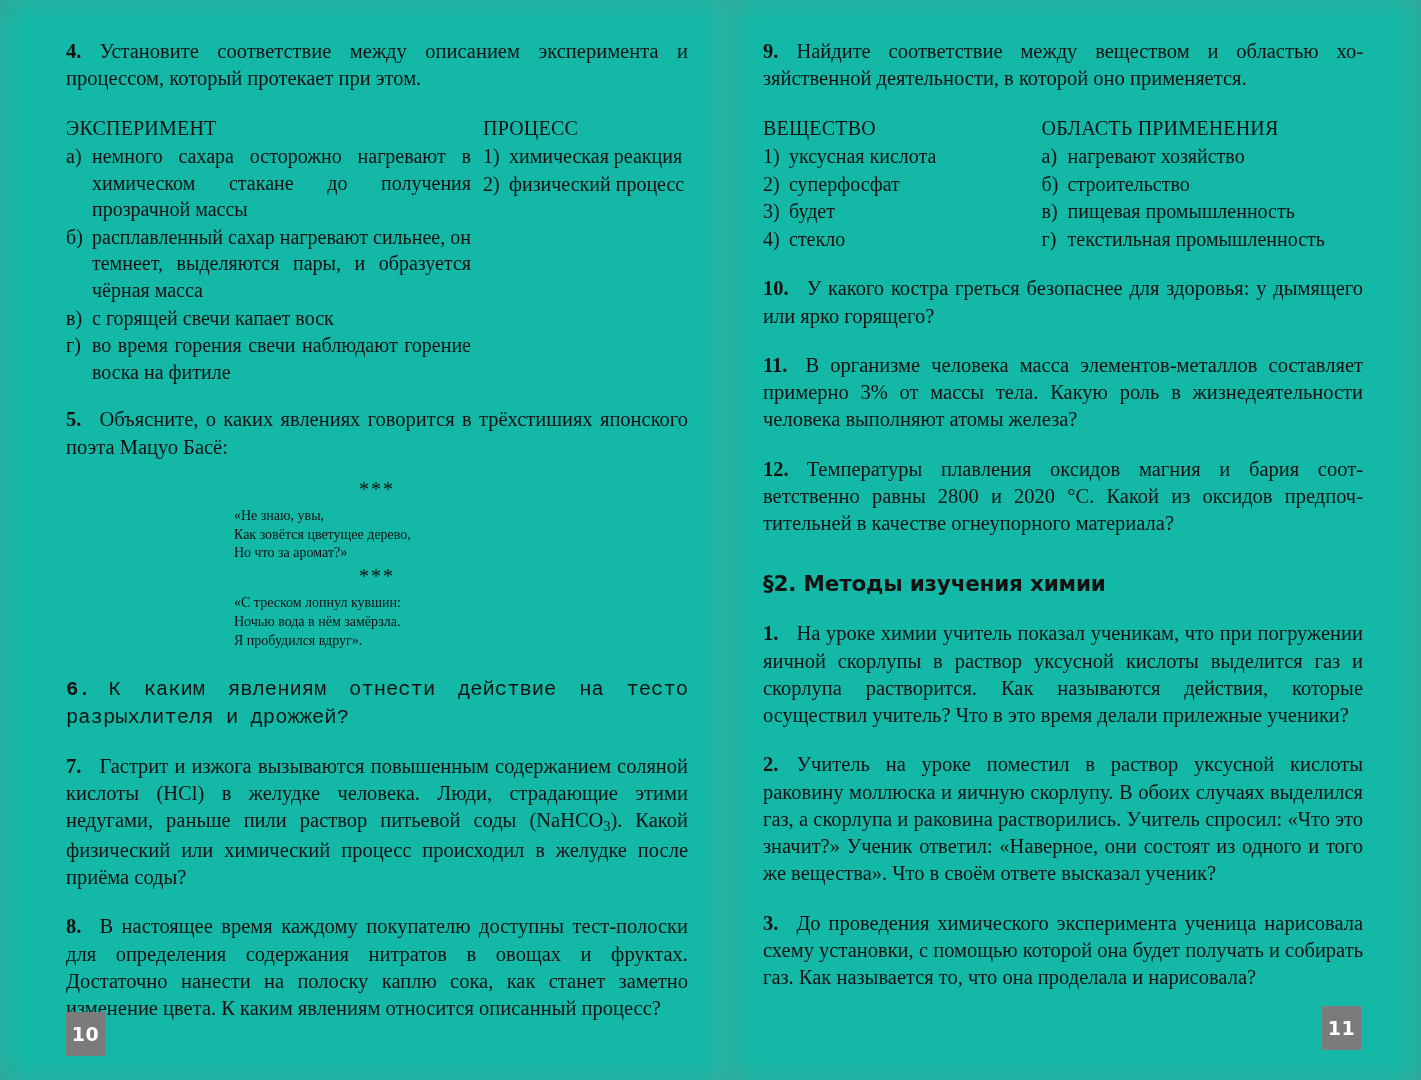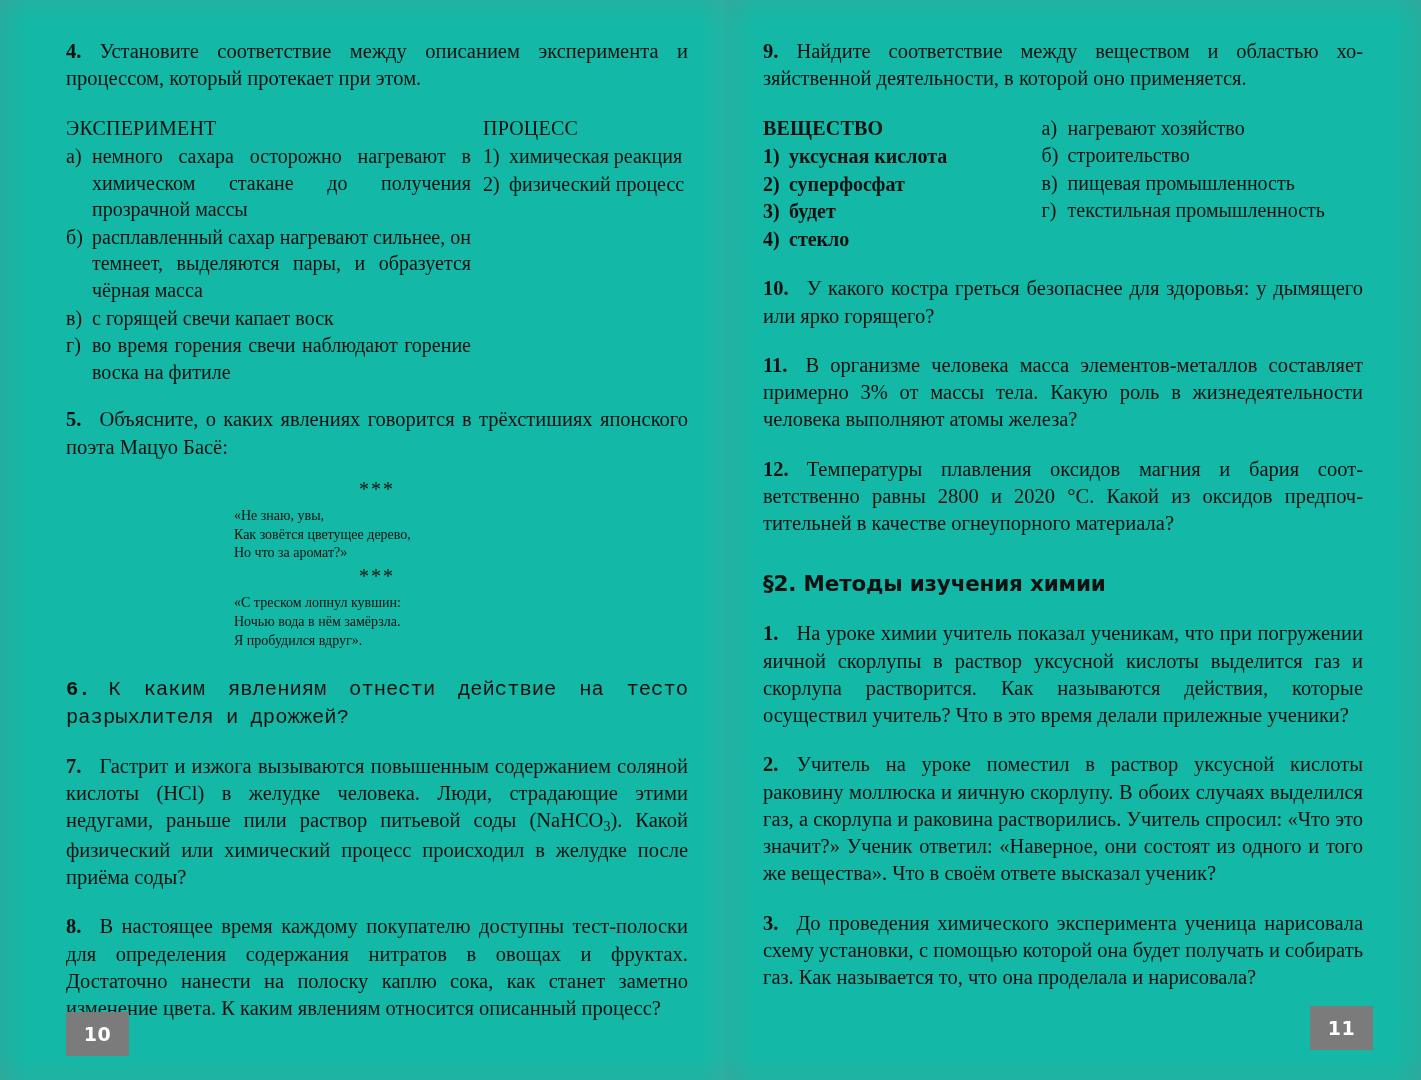--- a/index.html
+++ b/index.html
@@ -80,21 +80,21 @@
 
   
   .match-wrap {
     display: flex;
     margin-top: 10px;
     font-size: 20px;
     line-height: 1.33;
   }
   .match-col.narrow  { width: 405px; padding-right: 12px; }
   .match-col.process { width: 205px; }
-  .match-col.subst   { width: 272px; padding-right: 12px; font-weight: bold; }
+  .match-col.subst   { width: 272px; padding-right: 12px; }
   .match-col.area    { width: 328px; }
 
   .match-head {
     letter-spacing: .2px;
     margin-bottom: 2px;
     white-space: nowrap;
   }
 
   .match-item {
     display: flex;
@@ -132,34 +132,34 @@
     font-family: "DejaVu Sans", "Liberation Sans", sans-serif;
     font-weight: bold;
     font-size: 21.5px;
     margin: 34px 0 24px 0;
     letter-spacing: -.2px;
   }
 
   
   .page-badge {
     position: absolute;
-    width: 63px;
+    width: 39px;
     height: 44px;
     background: #7b7b7b;
     color: #ffffff;
     font-family: "DejaVu Sans", "Liberation Sans", sans-serif;
     font-weight: bold;
     font-size: 19px;
     display: flex;
     align-items: center;
     justify-content: center;
     letter-spacing: .5px;
   }
   .page-badge.left  { left: 66px;   top: 1012px; }
-  .page-badge.right { right: 48px;  top: 1006px; }
+  .page-badge.right { right: 60px;  top: 1006px; }
 
   sub { font-size: .68em; vertical-align: -.28em; }
 </style>
 </head>
 <body>
 
 <div id="scan">
 
   <div class="top-shadow"></div>
   <div class="bottom-shadow"></div>
@@ -259,20 +259,21 @@
           <span class="mk">3)</span>
           <span class="mt nojust">будет</span>
         </div>
         <div class="match-item">
           <span class="mk">4)</span>
           <span class="mt nojust">стекло</span>
         </div>
       </div>
 
       <div class="match-col area">
+        <div class="match-head">ОБЛАСТЬ ПРИМЕНЕНИЯ</div>
         <div class="match-item">
           <span class="mk">а)</span>
           <span class="mt nojust">нагревают хозяйство</span>
         </div>
         <div class="match-item">
           <span class="mk">б)</span>
           <span class="mt nojust">строительство</span>
         </div>
         <div class="match-item">
           <span class="mk">в)</span>

